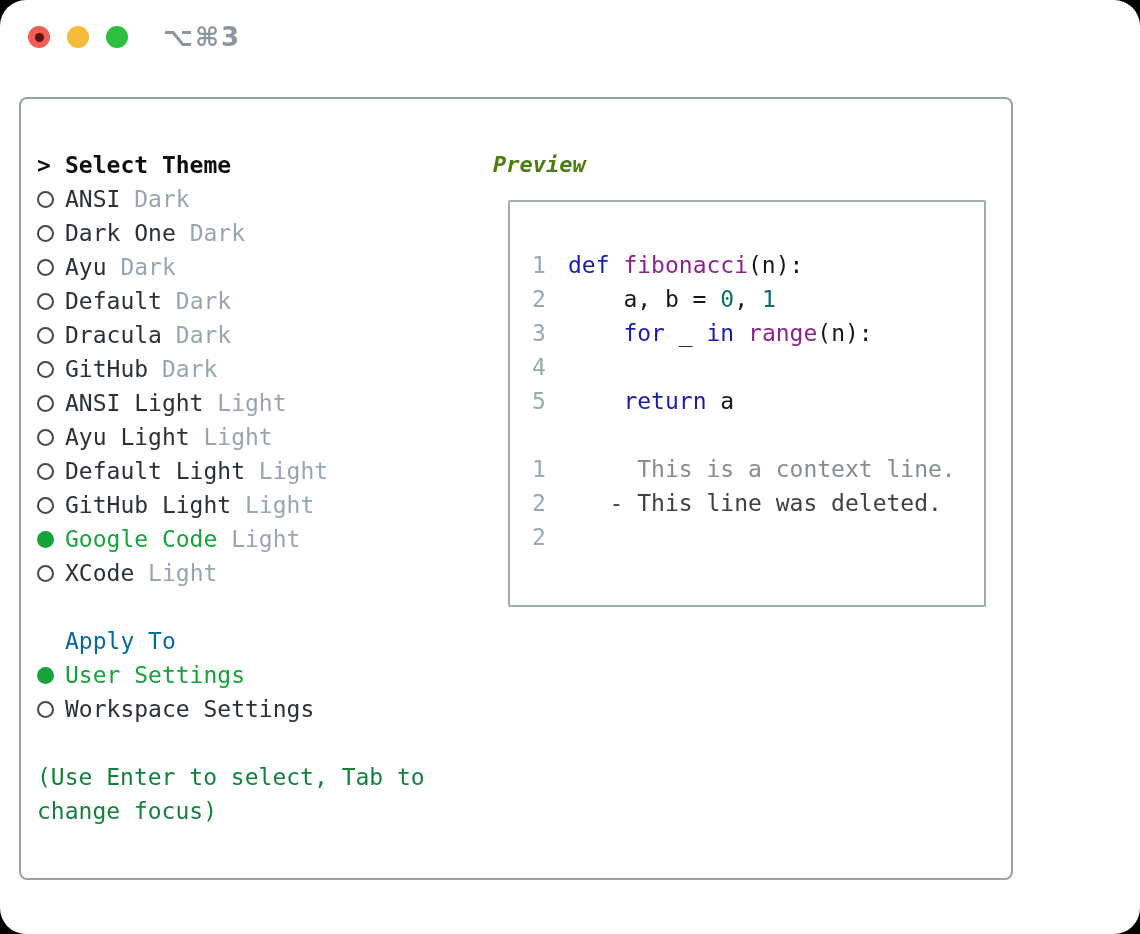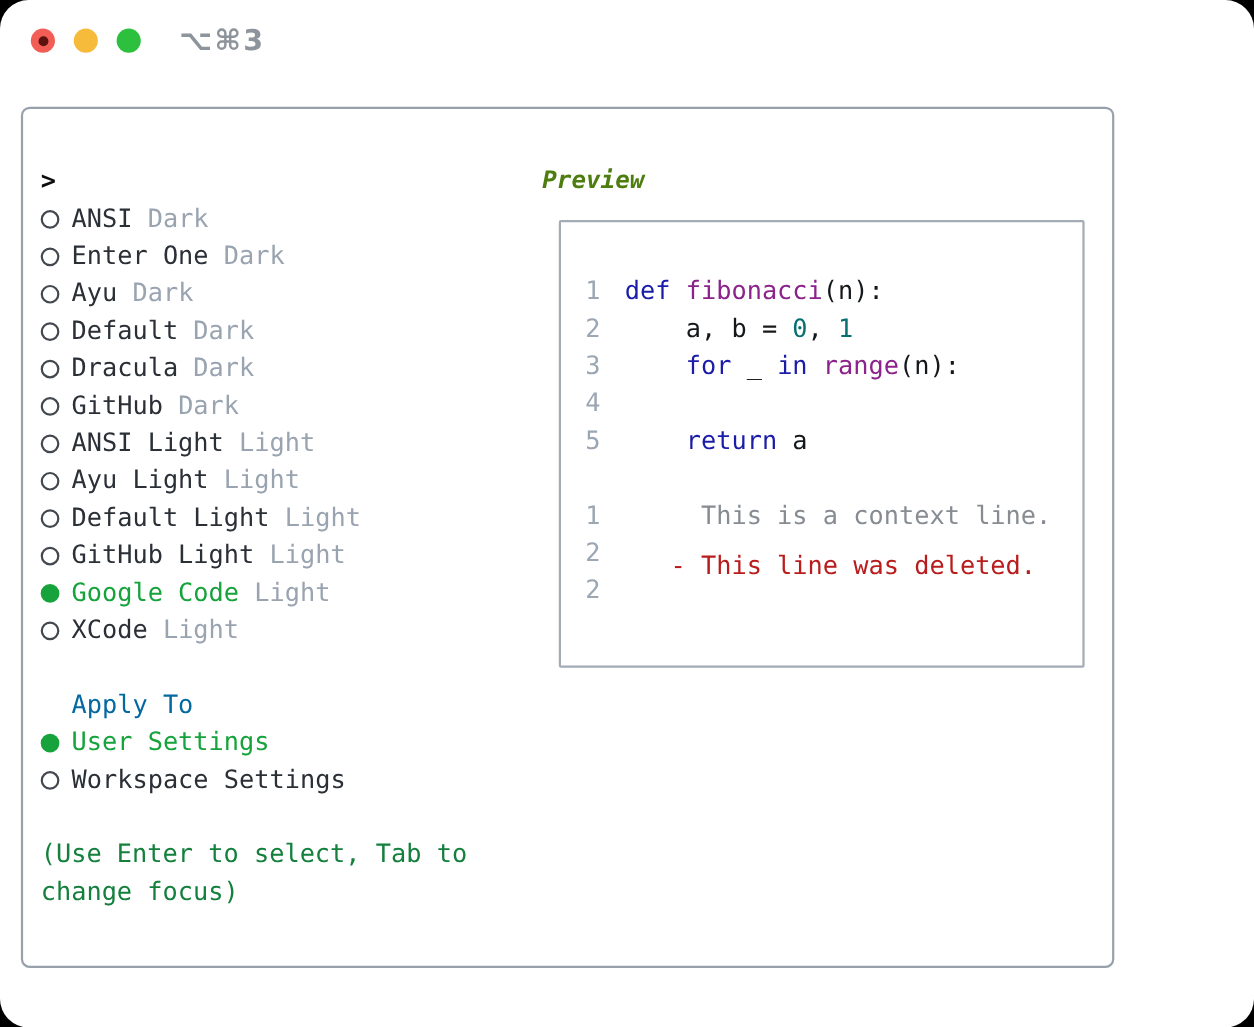--- a/index.html
+++ b/index.html
@@ -55,40 +55,40 @@
     box-sizing:border-box;border:2px solid #a3abb4;border-radius:2px;
     padding:46px 0 0 22px;overflow:hidden;
   }
   .pline{display:flex;height:34px;line-height:34px;font-size:23px;white-space:pre;}
   .lnum{flex:0 0 36px;width:36px;color:#9ca7b4;}
   .tok-kw{color:#1b1ca8;}
   .tok-fn{color:#8c238c;}
   .tok-lit{color:#076f6f;}
   .tok-plain{color:#15181b;}
   .tok-ctx{color:#878c93;}
-  .tok-del{color:#b91c1c;margin-top:12px;}
+  .tok-del{color:#404040;}
   .tok-add{color:#00b123;}
 </style>
 </head>
 <body>
 
 <div class="window">
 
   <div class="light light-close">
     <div class="dot"></div>
   </div>
   <div class="light light-min"></div>
   <div class="light light-max"></div>
   <div class="win-title">⌥⌘3</div>
 
   <div class="panel">
     <div class="left-col">
-        <div class="row prompt"><span class="bullet-cell"><span class="prompt-char">&gt;</span></span></div>
+        <div class="row prompt"><span class="bullet-cell"><span class="prompt-char">&gt;</span></span><span class="name">Select Theme</span></div>
         <div class="row option"><span class="bullet-cell"><span class="ring"></span></span><span class="name">ANSI</span><span class="tag"> Dark</span></div>
-        <div class="row option"><span class="bullet-cell"><span class="ring"></span></span><span class="name">Enter One</span><span class="tag"> Dark</span></div>
+        <div class="row option"><span class="bullet-cell"><span class="ring"></span></span><span class="name">Dark One</span><span class="tag"> Dark</span></div>
         <div class="row option"><span class="bullet-cell"><span class="ring"></span></span><span class="name">Ayu</span><span class="tag"> Dark</span></div>
         <div class="row option"><span class="bullet-cell"><span class="ring"></span></span><span class="name">Default</span><span class="tag"> Dark</span></div>
         <div class="row option"><span class="bullet-cell"><span class="ring"></span></span><span class="name">Dracula</span><span class="tag"> Dark</span></div>
         <div class="row option"><span class="bullet-cell"><span class="ring"></span></span><span class="name">GitHub</span><span class="tag"> Dark</span></div>
         <div class="row option"><span class="bullet-cell"><span class="ring"></span></span><span class="name">ANSI Light</span><span class="tag"> Light</span></div>
         <div class="row option"><span class="bullet-cell"><span class="ring"></span></span><span class="name">Ayu Light</span><span class="tag"> Light</span></div>
         <div class="row option"><span class="bullet-cell"><span class="ring"></span></span><span class="name">Default Light</span><span class="tag"> Light</span></div>
         <div class="row option"><span class="bullet-cell"><span class="ring"></span></span><span class="name">GitHub Light</span><span class="tag"> Light</span></div>
         <div class="row option selected"><span class="bullet-cell"><span class="dotfill"></span></span><span class="name">Google Code</span><span class="tag"> Light</span></div>
         <div class="row option"><span class="bullet-cell"><span class="ring"></span></span><span class="name">XCode</span><span class="tag"> Light</span></div>

